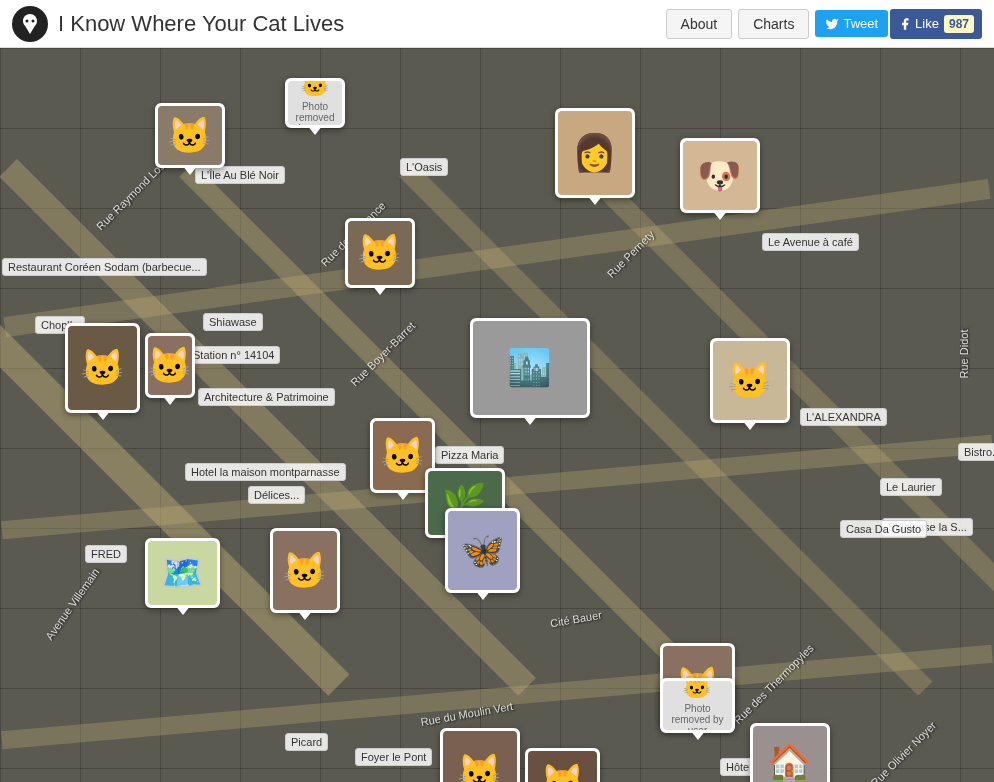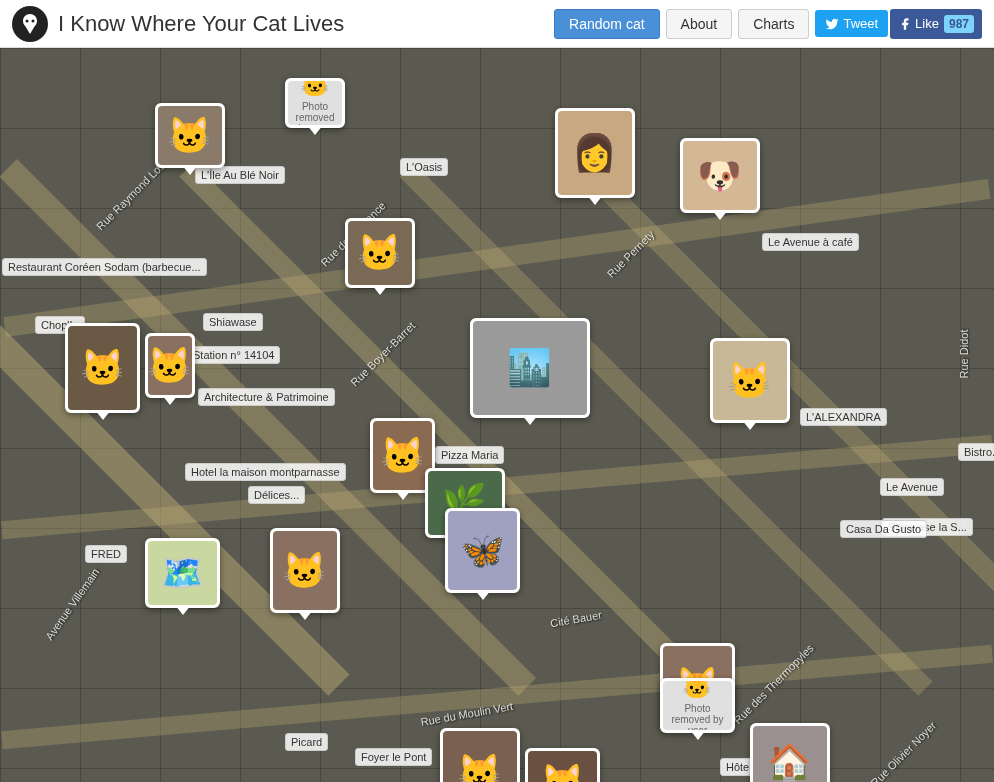--- a/index.html
+++ b/index.html
@@ -63,21 +63,21 @@
       background: #3b5998;
       color: #fff;
       border: none;
       border-radius: 3px;
       padding: 6px 8px;
       font-size: 13px;
       cursor: pointer;
       margin-left: 2px;
     }
     .fb-count {
-      background: #7dd3fc;
+      background: #fef9c3;
       color: #3b5998;
       border-radius: 3px;
       padding: 2px 5px;
       font-size: 12px;
       font-weight: bold;
       margin-left: 5px;
     }
 
     
     #map {
@@ -200,21 +200,20 @@
 
 <div id="header">
   <div id="logo">
     <svg viewBox="0 0 24 24" fill="white">
       <path d="M12 2C8 2 5 5 5 9c0 2 1 4 2.5 5.5L12 22l4.5-7.5C18 13 19 11 19 9c0-4-3-7-7-7z"></path>
       <circle cx="9" cy="9" r="1.5" fill="#222"></circle>
       <circle cx="15" cy="9" r="1.5" fill="#222"></circle>
     </svg>
   </div>
   <span id="site-title">I Know Where Your Cat Lives</span>
-  <button class="header-btn primary">Random cat</button>
   <button class="header-btn">About</button>
   <button class="header-btn">Charts</button>
   <button class="twitter-btn">
     <svg width="14" height="14" viewBox="0 0 24 24" fill="white" style="margin-right:4px">
         <path d="M23 3a10.9 10.9 0 01-3.14 1.53 4.48 4.48 0 00-7.86 3v1A10.66 10.66 0 013 4s-4 9 5 13a11.64 11.64 0 01-7 2c9 5 20 0 20-11.5a4.5 4.5 0 00-.08-.83A7.72 7.72 0 0023 3z"></path>
       </svg>
     <span>Tweet</span>
   </button>
   <button class="fb-btn">
     <svg width="14" height="14" viewBox="0 0 24 24" fill="white" style="margin-right:3px">
@@ -255,21 +254,21 @@
       <div class="place-label" style="top: 118px; left: 195px;">L'Île Au Blé Noir</div>
       <div class="place-label" style="top: 110px; left: 400px;">L'Oasis</div>
       <div class="place-label" style="top: 268px; left: 35px;">Chop'In</div>
       <div class="place-label" style="top: 265px; left: 203px;">Shiawase</div>
       <div class="place-label" style="top: 340px; left: 198px;">Architecture &amp; Patrimoine</div>
       <div class="place-label" style="top: 398px; left: 435px;">Pizza Maria</div>
       <div class="place-label" style="top: 415px; left: 185px;">Hotel la maison montparnasse</div>
       <div class="place-label" style="top: 438px; left: 248px;">Délices...</div>
       <div class="place-label" style="top: 185px; left: 762px;">Le Avenue à café</div>
       <div class="place-label" style="top: 360px; left: 800px;">L'ALEXANDRA</div>
-      <div class="place-label" style="top: 430px; left: 880px;">Le Avenue</div>
+      <div class="place-label" style="top: 430px; left: 880px;">Le Laurier</div>
       <div class="place-label" style="top: 395px; left: 958px;">Bistro...</div>
       <div class="place-label" style="top: 470px; left: 882px;">Shiawase la S...</div>
       <div class="place-label" style="top: 472px; left: 840px;">Casa Da Gusto</div>
       <div class="place-label" style="top: 497px; left: 85px;">FRED</div>
       <div class="place-label" style="top: 685px; left: 285px;">Picard</div>
       <div class="place-label" style="top: 700px; left: 355px;">Foyer le Pont</div>
       <div class="place-label" style="top: 710px; left: 720px;">Hôtel Mo...</div>
       <div class="place-label" style="top: 210px; left: 2px;">Restaurant Coréen Sodam (barbecue...</div>
       <div class="place-label" style="top: 298px; left: 158px;">Velib' Station n° 14104</div>
     </div>

